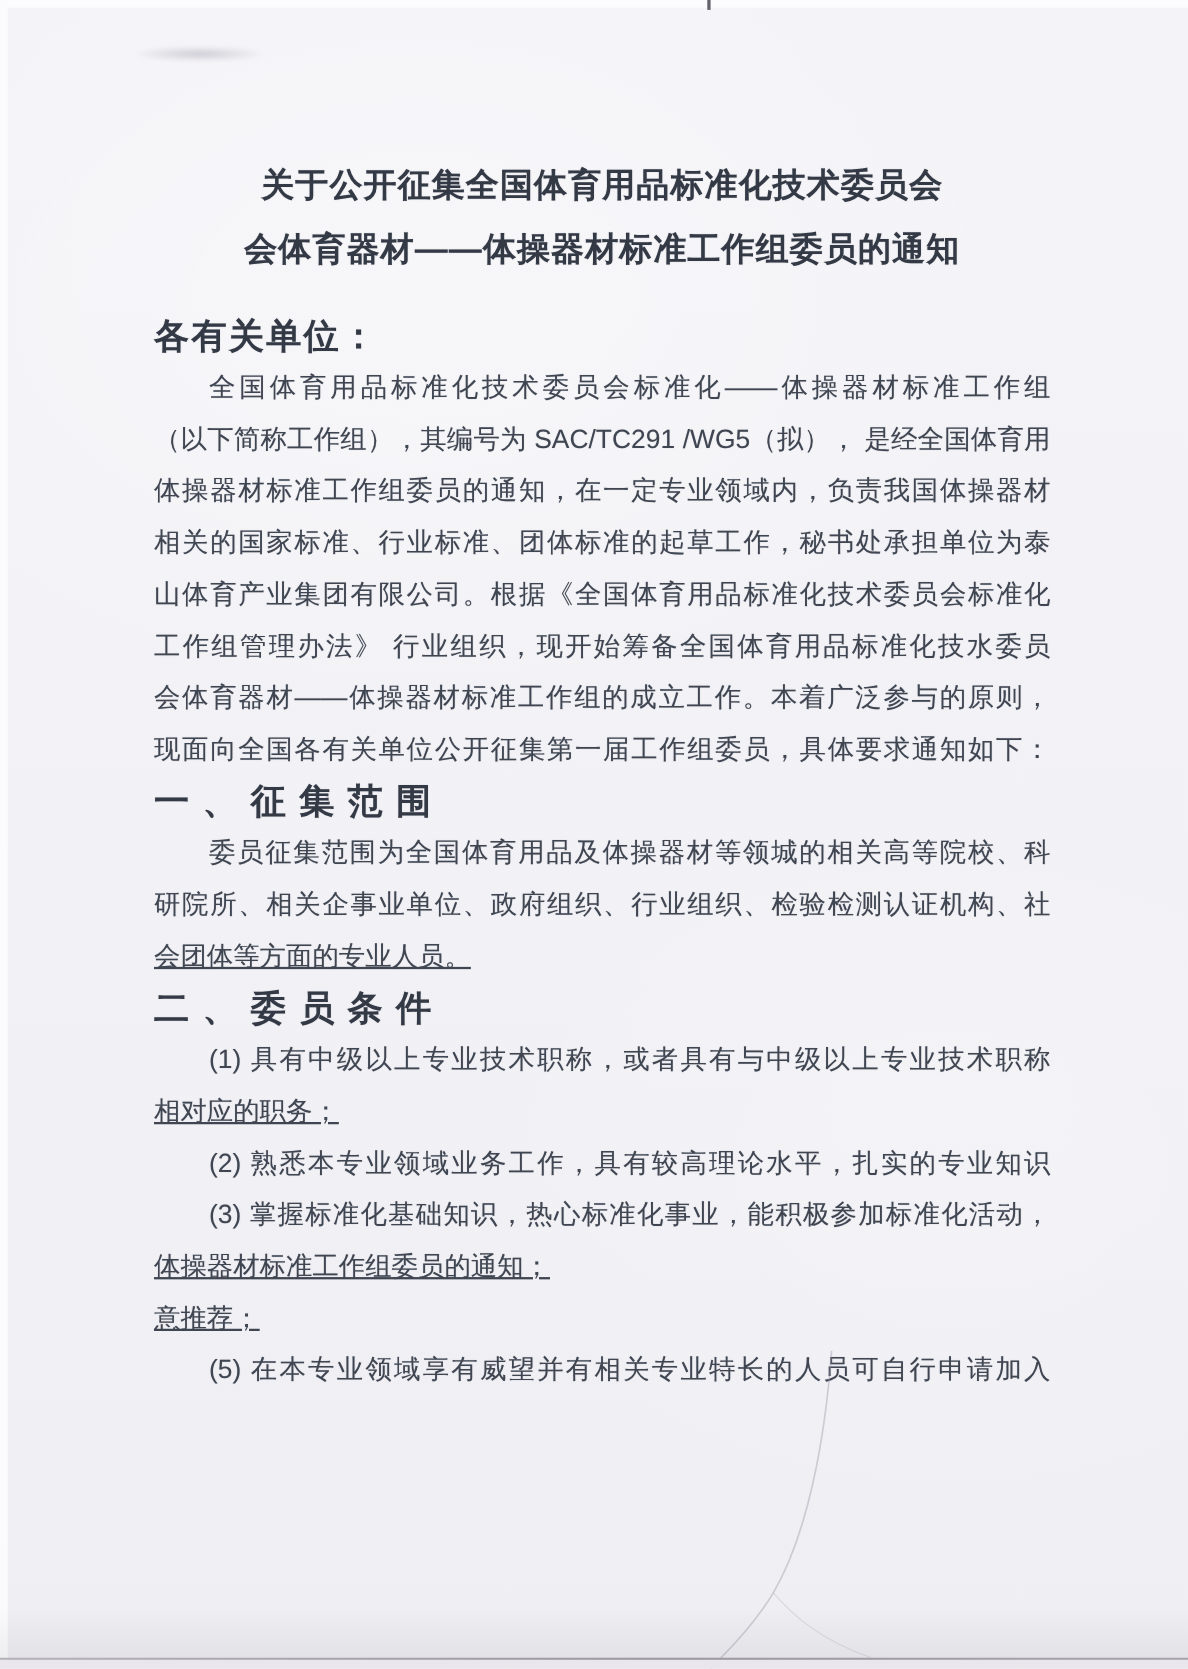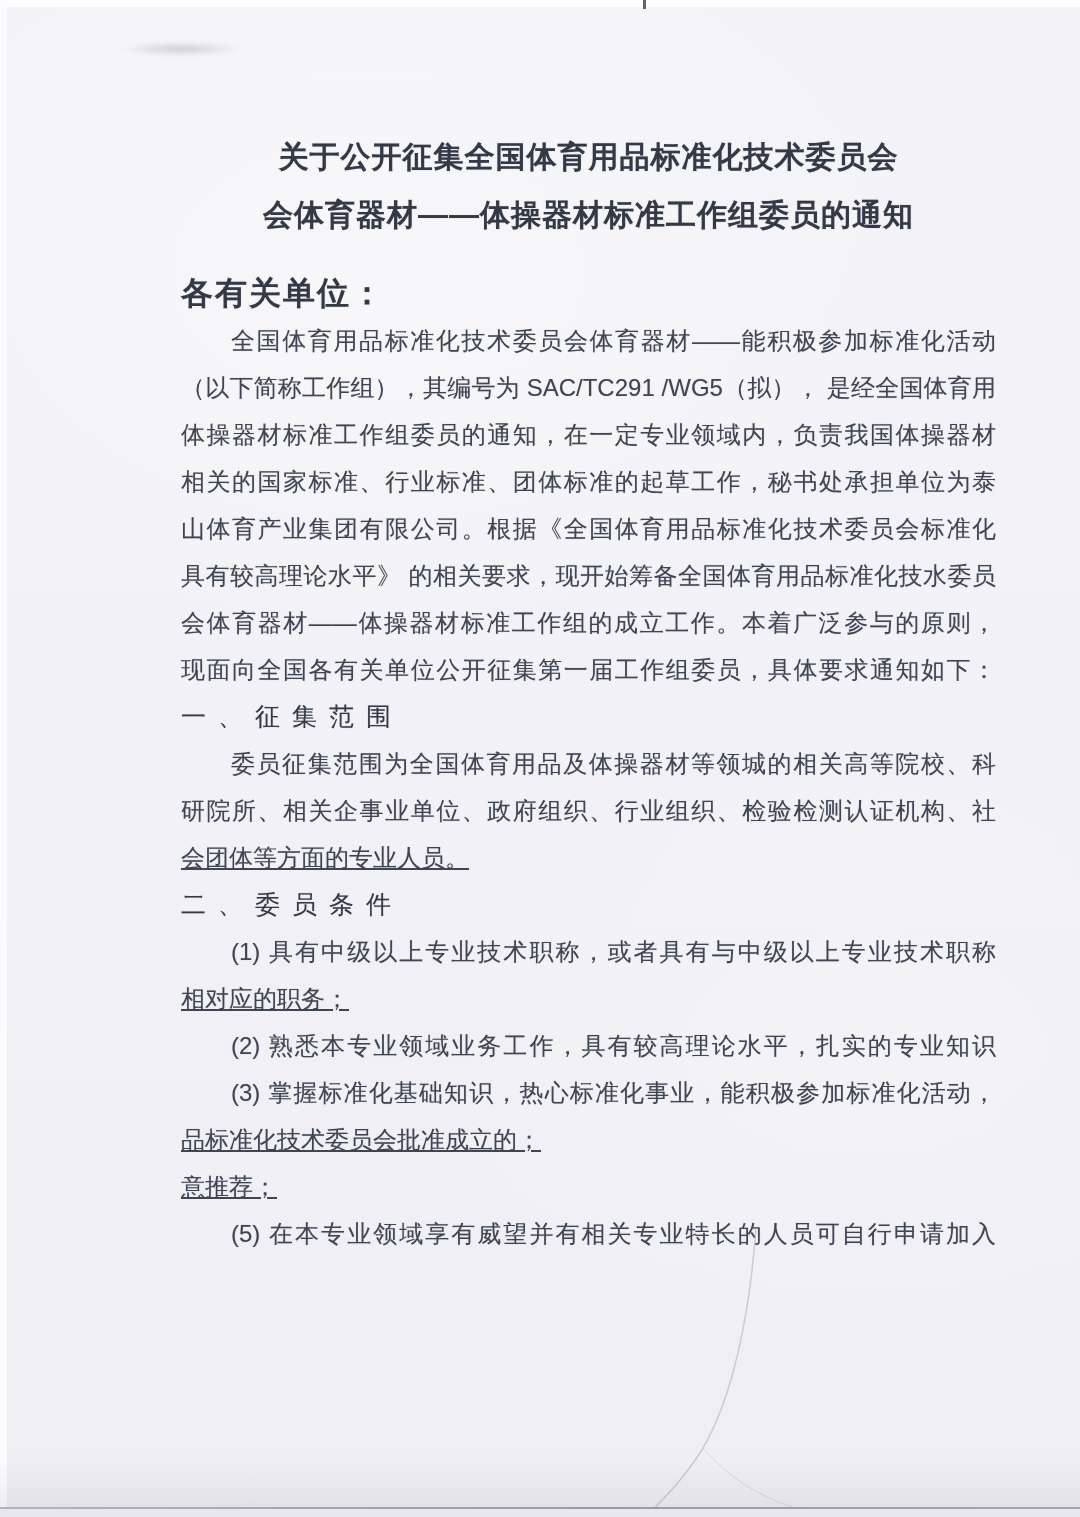--- a/index.html
+++ b/index.html
@@ -47,21 +47,21 @@
   .below-paper {
     position: absolute; left: 0; right: 0; top: 1509px; bottom: 0;
     background: #e9e7ed;
   }
   .edge-shadow {
     position: absolute; left: 0; right: 0; top: 1460px; height: 47px;
     background: linear-gradient(180deg, rgba(120,118,128,0) 0%, rgba(120,118,128,0.10) 100%);
   }
 
   .content {
-    position: absolute; left: 140px; top: 128px; width: 815px; margin-left: 41px;
+    position: absolute; left: 140px; top: 140px; width: 815px;
   }
   .title {
     margin: 0;
     text-align: center;
     font-size: 30px;
     font-weight: bold;
     letter-spacing: 1px;
     line-height: 58px;
     color: #333a46;
     text-shadow: 0 0 1px rgba(51,58,70,0.35);
@@ -77,22 +77,22 @@
     text-align-last: justify;
     text-justify: inter-character;
     white-space: nowrap;
     color: #3f4652;
     text-shadow: 0 0 1px rgba(63,70,82,0.30);
   }
   .ln.end { text-align-last: left; text-decoration: underline; }
   .ln.indent { text-indent: 50px; }
   .ln.hd {
     text-align-last: left;
-    font-weight: normal;
-    font-size: 25px;
+    font-weight: bold;
+    font-size: 32px;
     letter-spacing: 12px;
     color: #333a46;
   }
   .ln.salutation {
     text-align-last: left;
     font-weight: bold;
     font-size: 32px;
     letter-spacing: 2px;
     color: #333a46;
   }
@@ -108,38 +108,38 @@
   <div class="smudge"></div>
 
   <div class="content">
     <h1 class="title">
       <div>关于公开征集全国体育用品标准化技术委员会</div>
       <div>会体育器材——体操器材标准工作组委员的通知</div>
     </h1>
 
     <div class="body-block">
       <div class="ln salutation">各有关单位：</div>
-      <div class="ln indent">全国体育用品标准化技术委员会体育器材——能积极参加标准化活动</div>
+      <div class="ln indent">全国体育用品标准化技术委员会标准化——体操器材标准工作组</div>
       <div class="ln">（以下简称工作组），其编号为 SAC/TC291 /WG5（拟）， 是经全国体育用</div>
       <div class="ln">体操器材标准工作组委员的通知，在一定专业领域内，负责我国体操器材</div>
       <div class="ln">相关的国家标准、行业标准、团体标准的起草工作，秘书处承担单位为泰</div>
       <div class="ln">山体育产业集团有限公司。根据《全国体育用品标准化技术委员会标准化</div>
-      <div class="ln">具有较高理论水平》 的相关要求，现开始筹备全国体育用品标准化技水委员</div>
+      <div class="ln">工作组管理办法》 行业组织，现开始筹备全国体育用品标准化技水委员</div>
       <div class="ln">会体育器材——体操器材标准工作组的成立工作。本着广泛参与的原则，</div>
       <div class="ln">现面向全国各有关单位公开征集第一届工作组委员，具体要求通知如下：</div>
       <div class="ln hd">一、征集范围</div>
       <div class="ln indent">委员征集范围为全国体育用品及体操器材等领城的相关高等院校、科</div>
       <div class="ln">研院所、相关企事业单位、政府组织、行业组织、检验检测认证机构、社</div>
       <div class="ln end">会团体等方面的专业人员。</div>
       <div class="ln hd">二、委员条件</div>
       <div class="ln indent">(1) 具有中级以上专业技术职称，或者具有与中级以上专业技术职称</div>
       <div class="ln end">相对应的职务；</div>
       <div class="ln indent">(2) 熟悉本专业领域业务工作，具有较高理论水平，扎实的专业知识</div>
       <div class="ln indent">(3) 掌握标准化基础知识，热心标准化事业，能积极参加标准化活动，</div>
-      <div class="ln end">品标准化技术委员会批准成立的；</div>
+      <div class="ln end">体操器材标准工作组委员的通知；</div>
       <div class="ln end">意推荐；</div>
       <div class="ln indent">(5) 在本专业领域享有威望并有相关专业特长的人员可自行申请加入</div>
     </div>
   </div>
 
   <svg class="crease" width="1080" height="1517" viewBox="0 0 1080 1517">
     <path d="M756 1228 C 750 1310, 734 1395, 703 1448 C 685 1478, 662 1500, 646 1517" stroke="rgba(150,148,160,0.40)" stroke-width="1.5" fill="none"></path>
     <path d="M703 1448 C 722 1470, 748 1492, 792 1507" stroke="rgba(150,148,160,0.25)" stroke-width="1" fill="none"></path>
   </svg>
 

